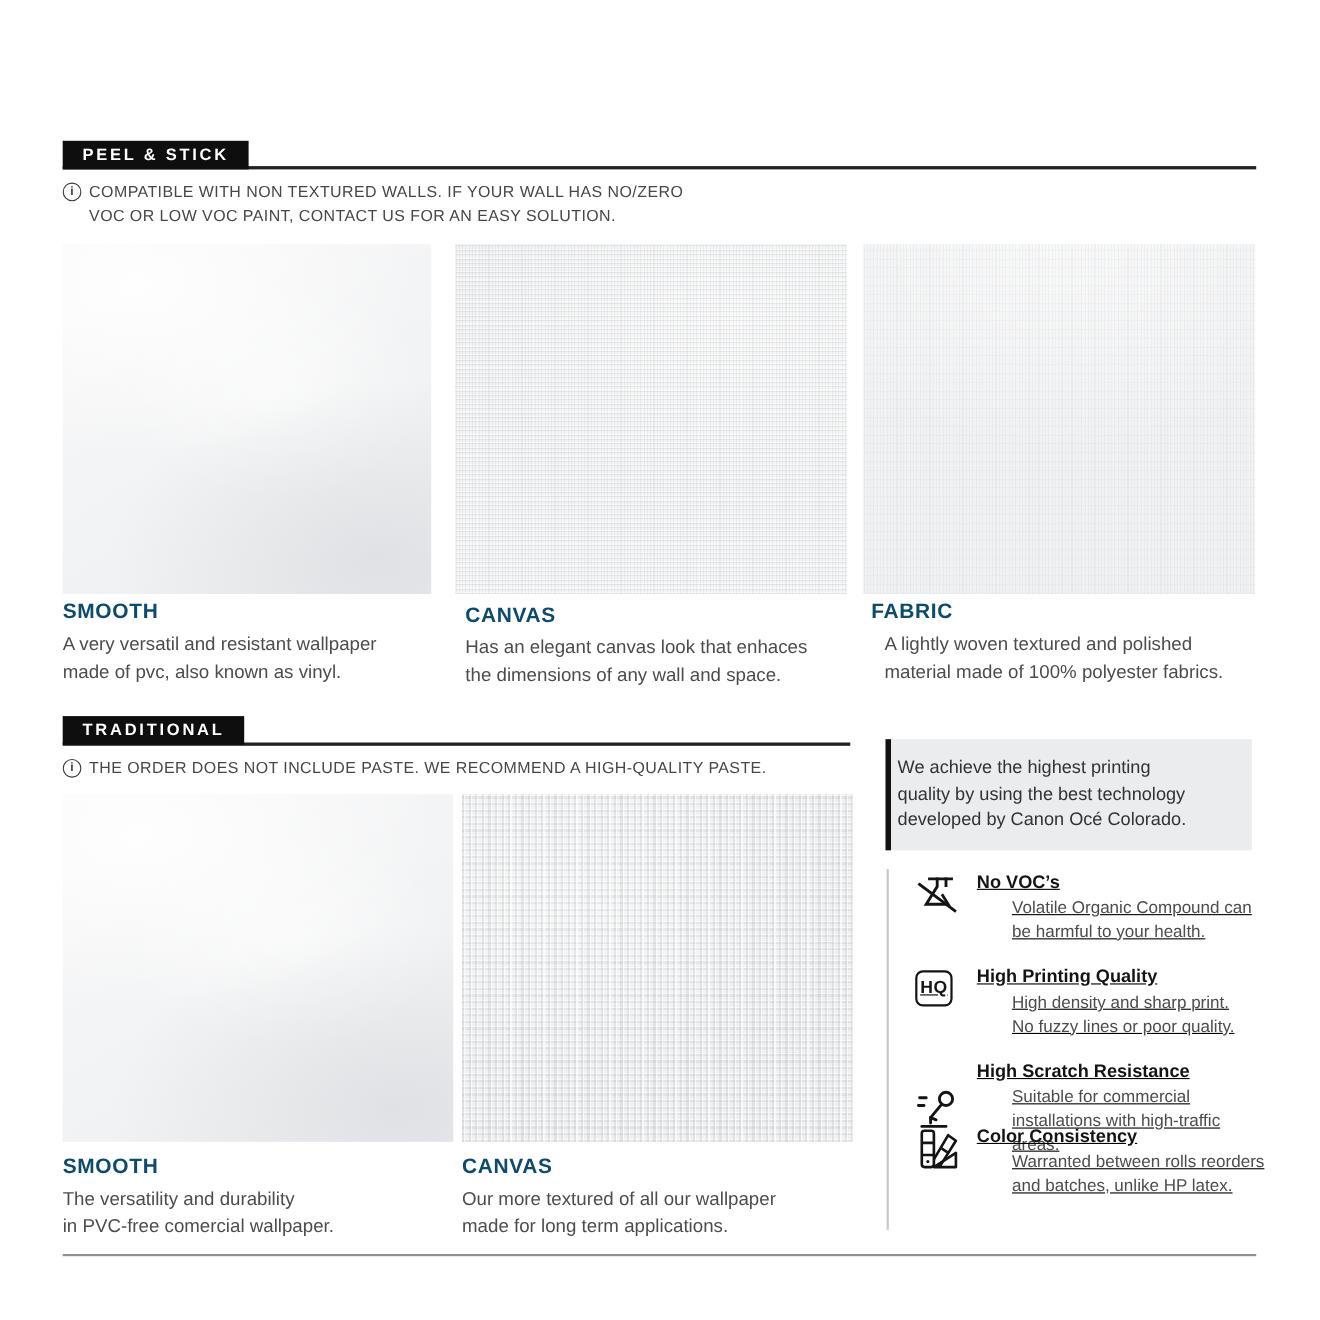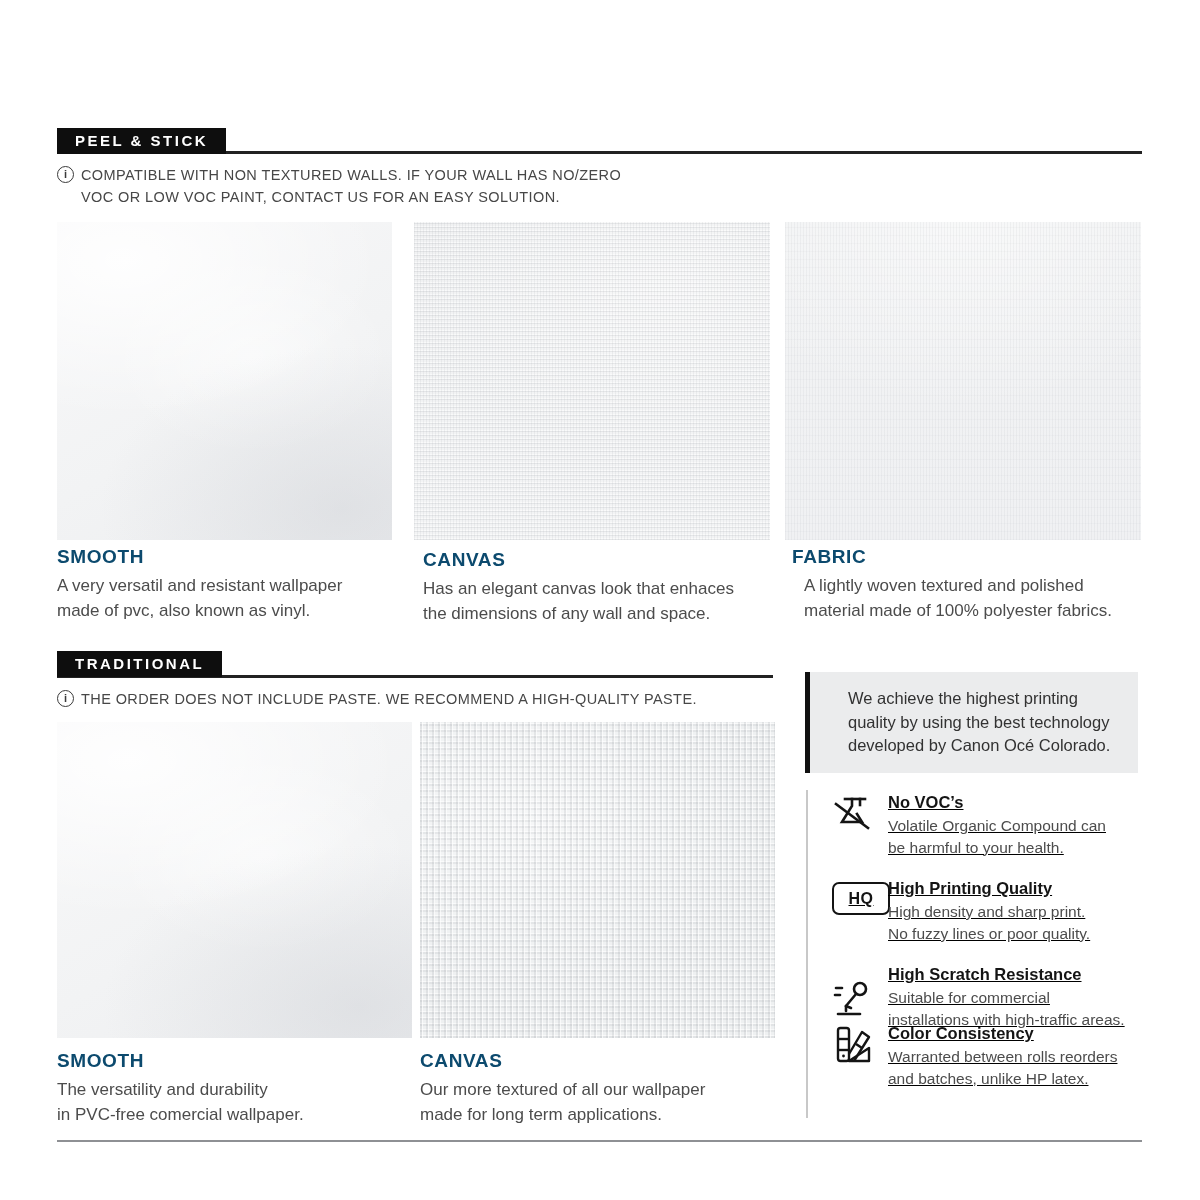--- a/index.html
+++ b/index.html
@@ -114,21 +114,21 @@
   .sd-2 { left: 423px; top: 577px; }
   .sd-3 { left: 792px; top: 574px; margin-left: 12px; }
   .sd-4 { left: 57px;  top: 1078px; }
   .sd-5 { left: 420px; top: 1078px; }
 
   
   .quote-panel {
     left: 805px; top: 672px; width: 333px; min-height: 96px;
     background: #ebeced;
     border-left: 5px solid #111111;
-    padding: 15px 10px 15px 38px;
+    padding: 15px 10px 15px 6px;
   }
   .quote-text {
     font-size: 16.5px; line-height: 23.5px;
     color: #323232; white-space: pre-line;
   }
 
   
   .features-rail { left: 806px; top: 790px; width: 2px; height: 328px; background: #c8c8c8; }
   .feature { display: flex; align-items: flex-start; text-decoration: underline; }
   .f-1 { left: 832px; top: 793px; }
@@ -136,24 +136,24 @@
   .f-3 { left: 832px; top: 965px; align-items: center; }
   .f-4 { left: 832px; top: 1024px; }
   .feature-icon-box { flex: 0 0 40px; width: 40px; height: 40px; margin-right: 16px; }
   .feature-text { width: 262px; }
   .feature-title {
     font-size: 16.5px; font-weight: 700;
     color: #141414; margin-bottom: 3px;
   }
   .feature-desc {
     font-size: 15.5px; line-height: 21.5px;
-    color: #4c4c4c; white-space: pre-line;
+    color: #4c4c4c; white-space: pre-line; margin-left: 32px;
   }
   .hq-box {
-    width: 58px; height: 33px; margin-top: 3px;
+    width: 34px; height: 33px; margin-top: 3px;
     border: 2.6px solid #141414; border-radius: 7px;
     display: flex; align-items: center; justify-content: center;
     font-size: 16px; font-weight: 700; color: #141414;
     letter-spacing: 0.5px;
   }
 
   
   .bottom-rule { left: 57px; top: 1140px; width: 1085px; height: 2px; background: #8e9094; }
 </style>
 </head>

